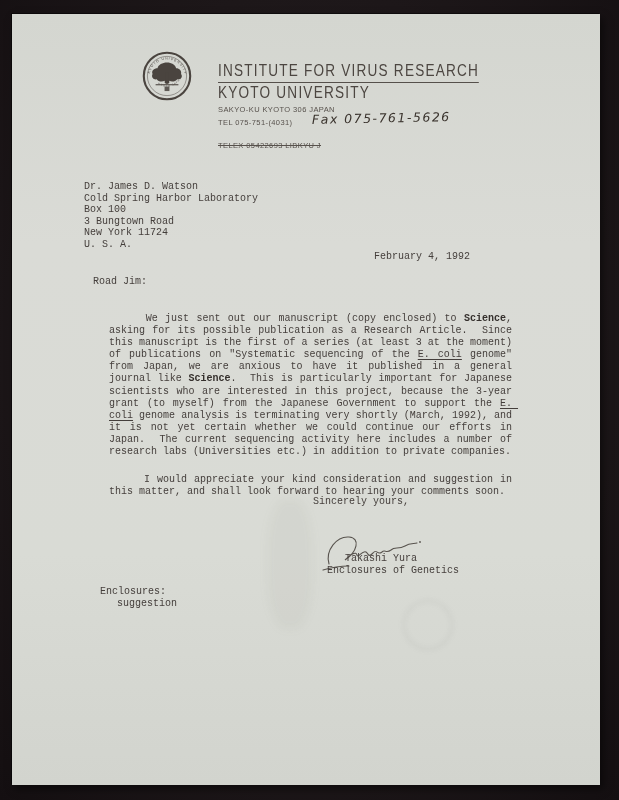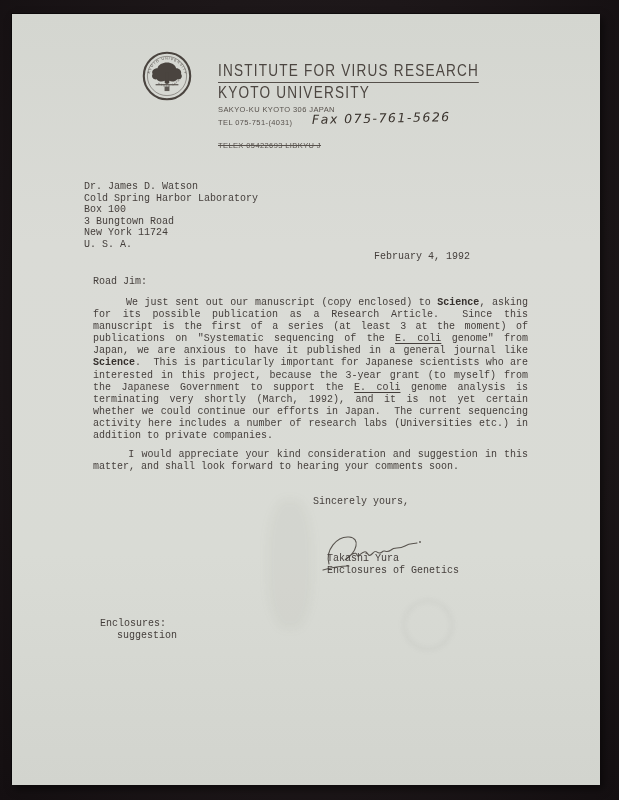--- a/index.html
+++ b/index.html
@@ -14,28 +14,28 @@
     box-shadow:-1px -1px 0 rgba(0,0,0,.45), 3px 4px 8px rgba(0,0,0,.5);
   }
   .tw{
     font-family:"Liberation Mono","DejaVu Sans Mono",monospace;
     font-size:10px;color:#443e3b;position:absolute;
   }
   .recipient{left:72px;top:167px;line-height:11.6px;white-space:pre;}
   .date{left:362px;top:237px;}
   .salutation{left:81px;top:262px;}
   .body-text{left:81px;top:283px;width:435px;line-height:12.1px;text-align:justify;}
-  .body-text p{margin:0;white-space:pre-wrap;}
+  .body-text p{margin:16px;white-space:pre-wrap;}
   .body-text p + p{margin-top:7px;}
   .seg-b{font-weight:bold;color:#35302d;}
   .seg-u{text-decoration:underline;text-underline-offset:1.5px;}
   .valediction{left:301px;top:482px;}
-  .signer-name{left:315px;top:539px;}
+  .signer-name{left:333px;top:539px;}
   .signer-title{left:315px;top:551px;}
-  .enclosures{left:88px;top:572px;line-height:12.3px;margin-top:32px;}
+  .enclosures{left:88px;top:572px;line-height:12.3px;}
   .enclosures .items{padding-left:17px;}
 
   .seal{position:absolute;left:130px;top:37px;width:50px;height:50px;}
   .lh-names{
     position:absolute;left:206px;top:47px;
     font-size:17px;letter-spacing:1.5px;line-height:20px;color:#4c4641;
     transform:scaleX(.8);transform-origin:0 0;white-space:nowrap;
   }
   .lh-names .underlined{display:inline-block;border-bottom:1.3px solid #55504b;padding-bottom:1px;}
   .lh-contact{

